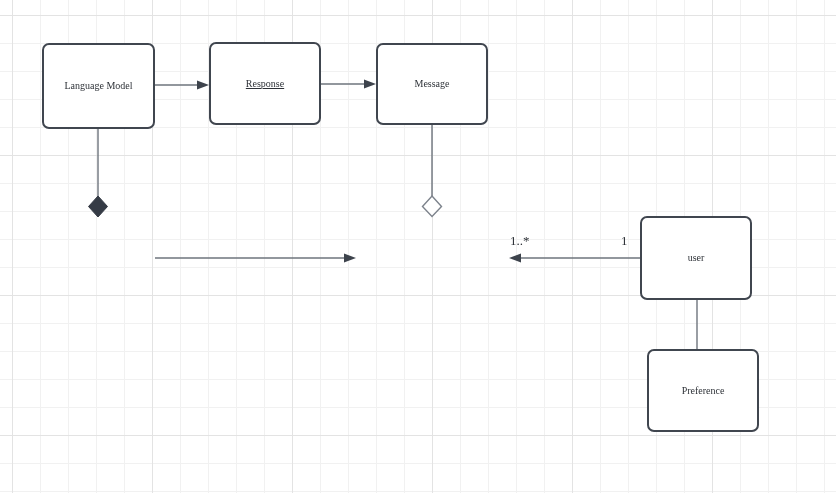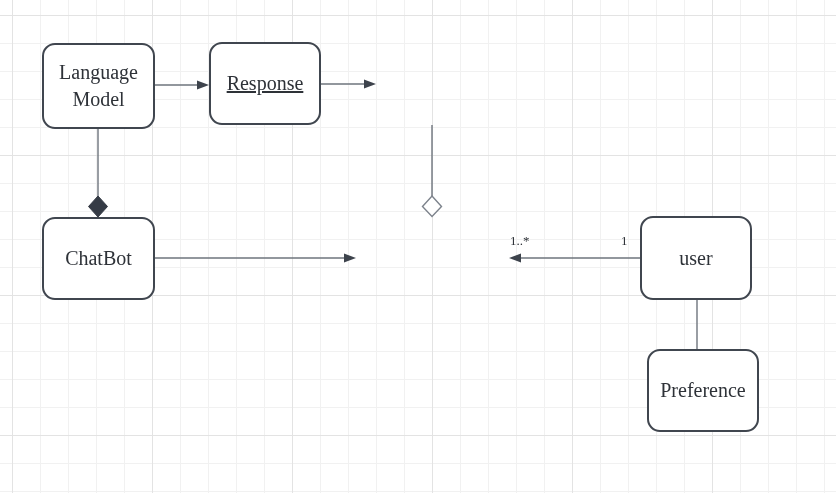--- a/index.html
+++ b/index.html
@@ -16,24 +16,24 @@
       linear-gradient(to bottom,#f1f1f1 1px,transparent 1px);
     background-size:140px 140px,140px 140px,28px 28px,28px 28px;
     background-position:12px 15px;
   }
   .edges{position:absolute;left:0;top:0;width:836px;height:493px;}
   .node{
     position:absolute;
     box-sizing:border-box;
     background:#ffffff;
     border:2px solid #40464f;
-    border-radius:13px;
+    border-radius:7px;
     display:flex;align-items:center;justify-content:center;
     text-align:center;
-    font-size:20px;color:#2e3238;
+    font-size:10px;color:#2e3238;
     line-height:1.35;
     padding:4px 10px;
   }
   .n-lm        {left:42px;  top:43px;  width:113px; height:86px;}
   .n-response  {left:209px; top:42px;  width:112px; height:83px;text-decoration:underline;}
   .n-message   {left:376px; top:43px;  width:112px; height:82px;}
   .n-chatbot   {left:42px;  top:217px; width:113px; height:83px;}
   .n-usersession{left:356px;top:217px; width:153px; height:82px;}
   .n-user      {left:640px; top:216px; width:112px; height:84px;}
   .n-preference{left:647px; top:349px; width:112px; height:83px;}
@@ -84,22 +84,22 @@
       <line class="edge-line" x1="697" y1="300" x2="697" y2="349"></line>
     </g>
   </svg>
 
   <div class="node n-lm">
     <span>Language Model</span>
   </div>
   <div class="node n-response">
     <span>Response</span>
   </div>
-  <div class="node n-chatbot">
-    <span>ChatBot</span>
+  <div class="node n-message">
+    <span>Message</span>
   </div>
   <div class="node n-user">
     <span>user</span>
   </div>
   <div class="node n-preference">
     <span>Preference</span>
   </div>
 
   <div class="edge-label lbl-one-many">1..*</div>
   <div class="edge-label lbl-one">1</div>

